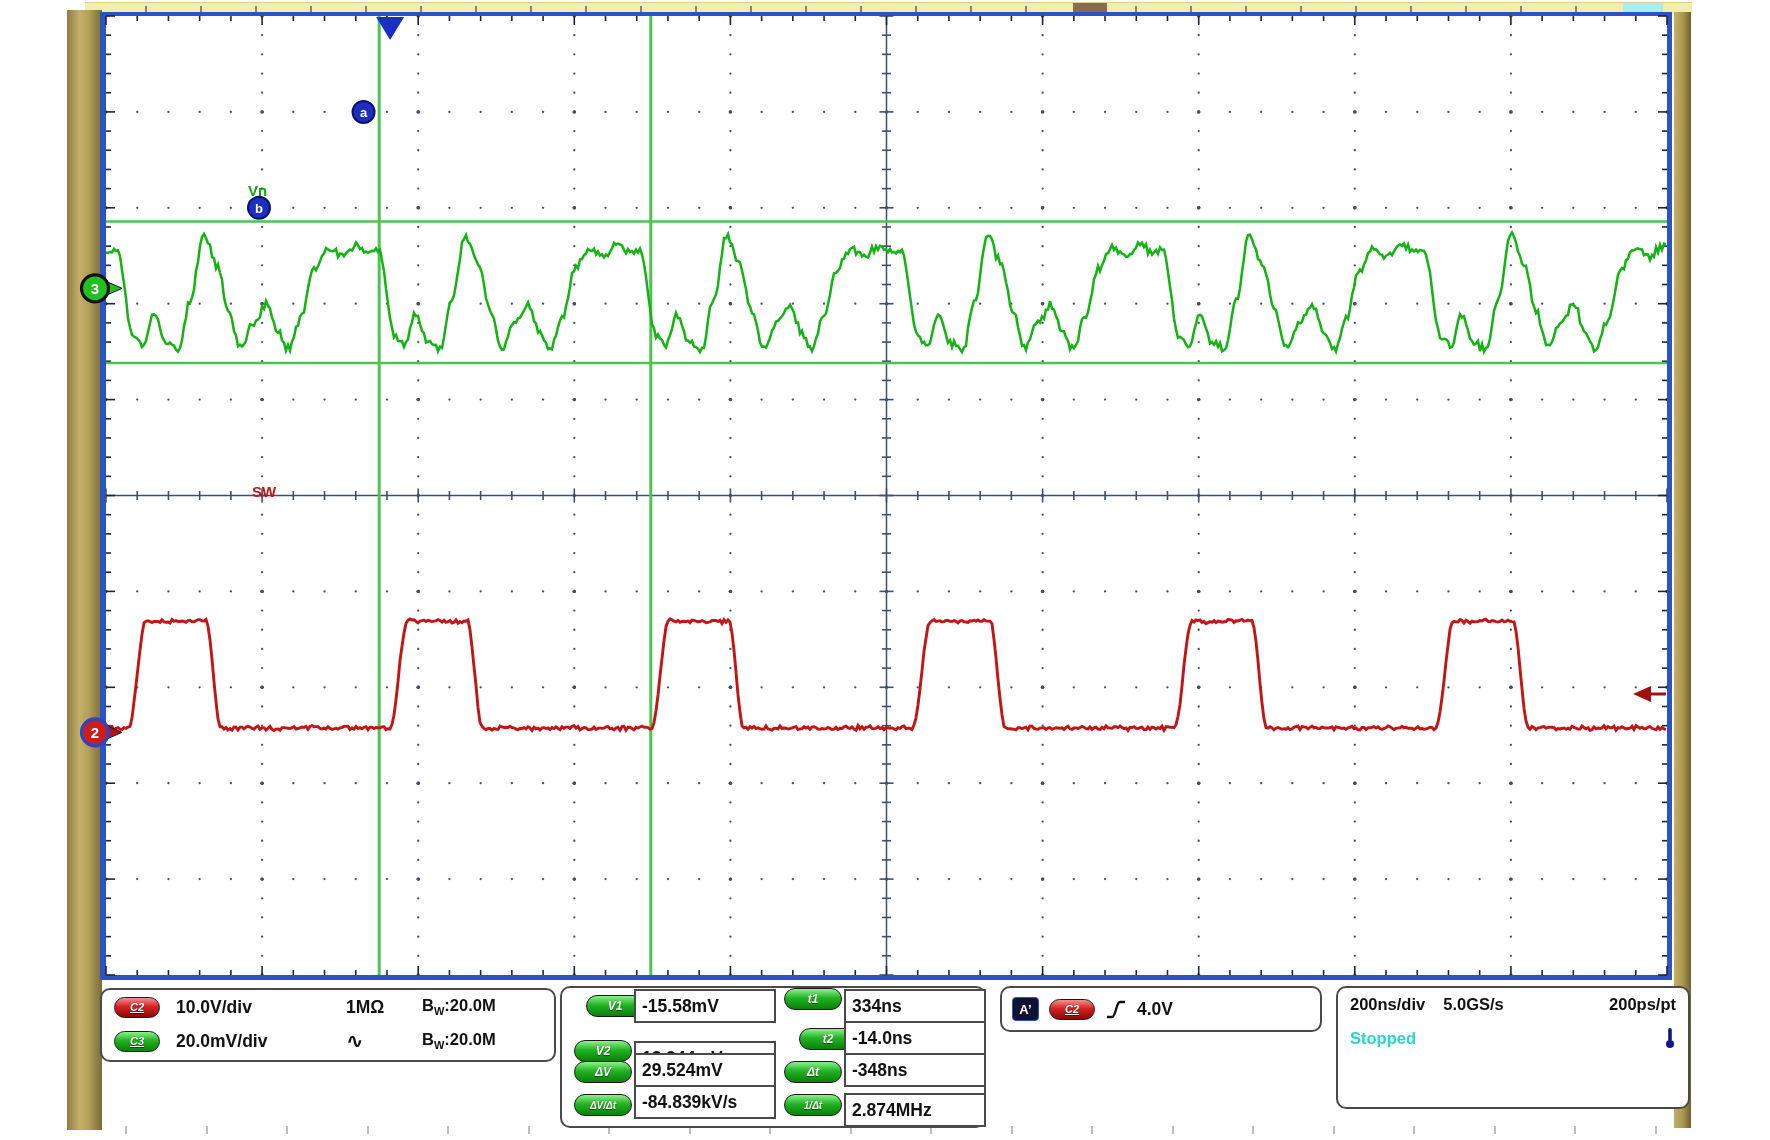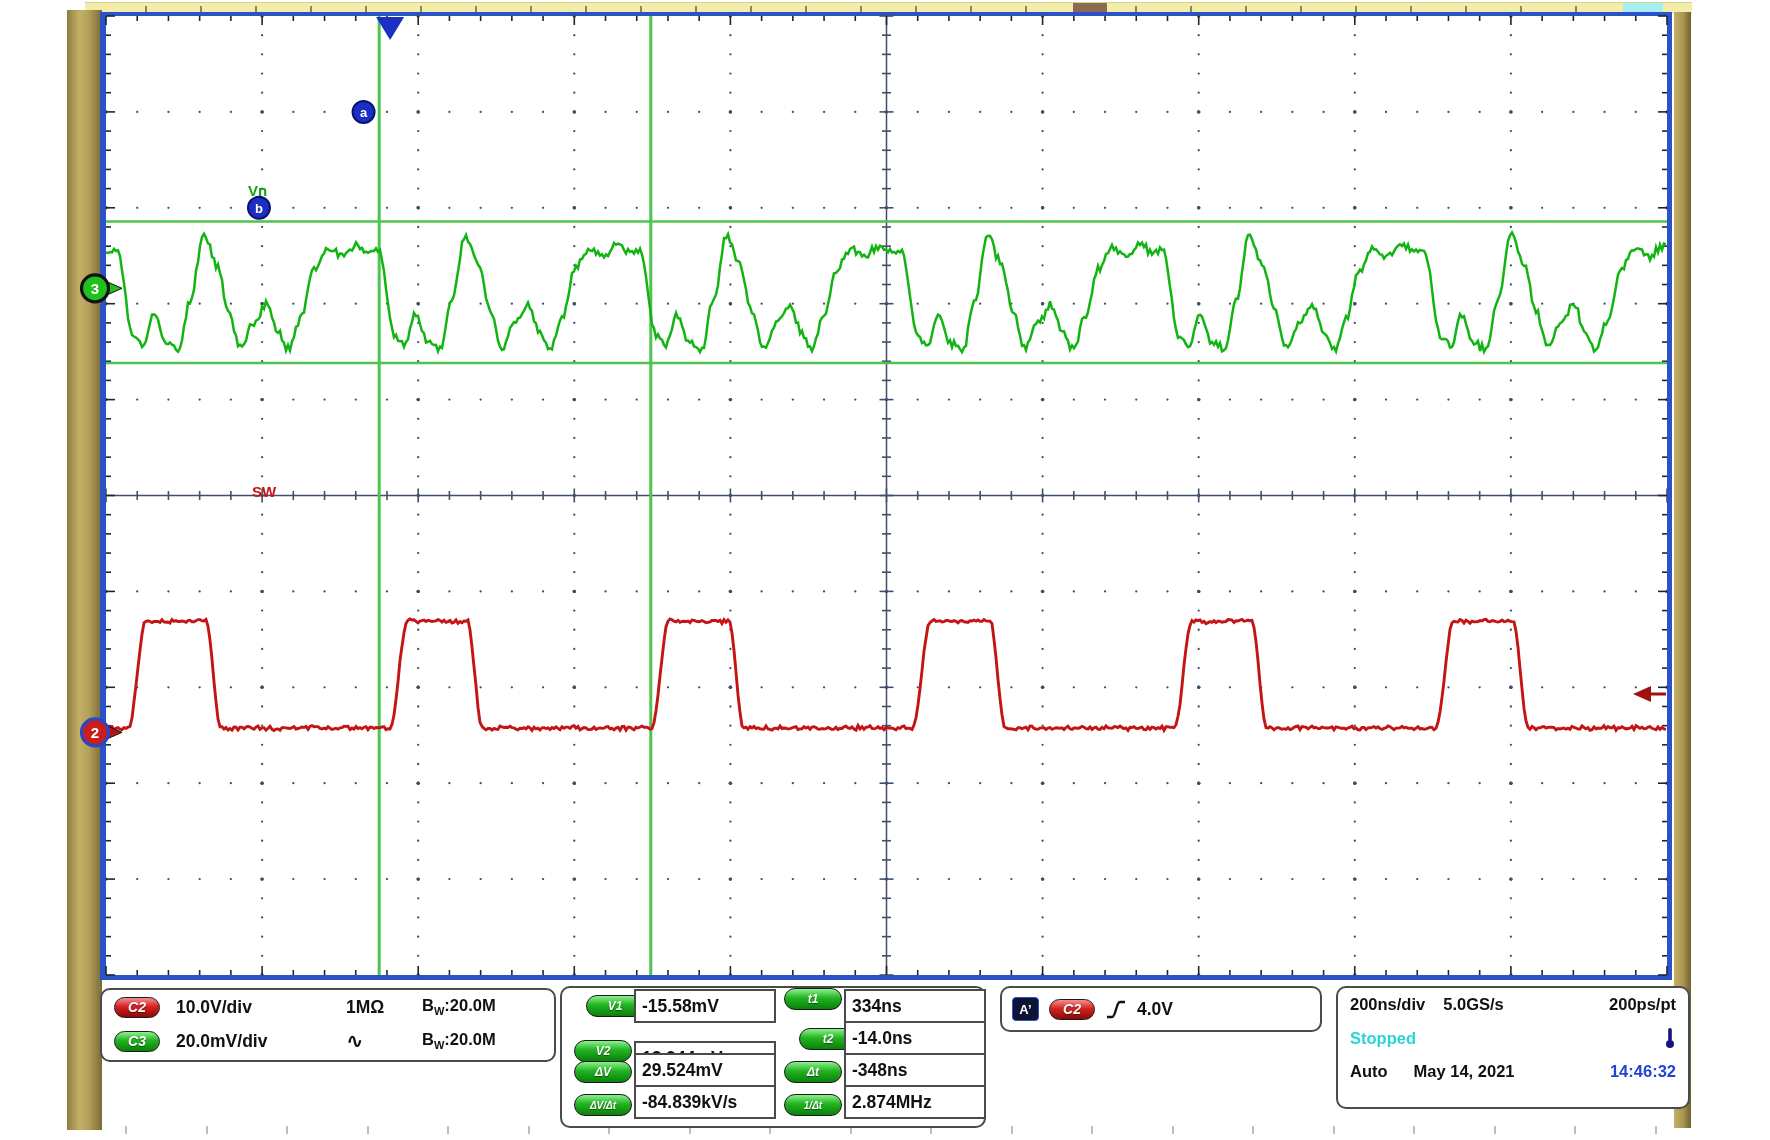--- a/index.html
+++ b/index.html
@@ -21,21 +21,21 @@
   svg.overlay{position:absolute;left:60px;top:0;width:1632px;height:992px;z-index:5;}
   
   .rbox{position:absolute;background:#fff;border:2.5px solid #4a4a4a;border-radius:10px;
         box-sizing:border-box;z-index:6;font-weight:bold;}
   .pill{display:inline-flex;align-items:center;justify-content:center;border-radius:11px;
         border:1.5px solid #1a1a1a;color:#fff;font-weight:bold;font-style:italic;
         text-shadow:0 1px 1px rgba(0,0,0,.5);box-sizing:border-box;}
   .pill.red{background:linear-gradient(#f59090,#d62222 45%,#8c0808);}
   .pill.green{background:linear-gradient(#8df28d,#22b322 45%,#0a800a);}
   .ch-row{display:flex;align-items:center;height:34px;padding:0 12px;}
-  .ch-badge{width:46px;height:21px;font-size:14px;}
+  .ch-badge{width:46px;height:21px;font-size:11px;text-decoration:underline;}
   .ch-scale{margin-left:16px;width:170px;font-size:17.5px;}
   .ch-imp{width:76px;font-size:17.5px;}
   .ch-coup{width:76px;font-size:21px;font-weight:bold;}
   .ch-bw{font-size:16.5px;}
   sub.bw{font-size:11px;font-weight:bold;}
   .m-badge{position:absolute;width:58px;height:22px;font-size:12px;}
   .m-badge.small{font-size:10px;}
   .m-cell{position:absolute;width:142px;height:34px;border:2px solid #4a4a4a;background:#fff;
           font-size:17.5px;line-height:31px;padding-left:6px;box-sizing:border-box;}
   .trig-row{display:flex;align-items:center;height:100%;padding-left:10px;gap:10px;}
@@ -1268,21 +1268,21 @@
     <div class="m-cell" style="left:72px;top:33px;margin-top:20px;">13.944mV</div>
     <div class="m-cell" style="left:72px;top:65px;">29.524mV</div>
     <div class="m-cell" style="left:72px;top:97px;">-84.839kV/s</div>
     <span class="pill green m-badge" style="left:222px;top:0;">t1</span>
     <span class="pill green m-badge" style="left:237px;top:40px;">t2</span>
     <span class="pill green m-badge" style="left:222px;top:73px;">Δt</span>
     <span class="pill green m-badge small" style="left:222px;top:106px;">1/Δt</span>
     <div class="m-cell" style="left:282px;top:1px;">334ns</div>
     <div class="m-cell" style="left:282px;top:33px;">-14.0ns</div>
     <div class="m-cell" style="left:282px;top:65px;">-348ns</div>
-    <div class="m-cell" style="left:282px;top:97px;">2.874MHz</div>
+    <div class="m-cell" style="left:282px;top:105px;">2.874MHz</div>
   </div>
 
   <div class="rbox" style="left:1000px;top:986px;width:322px;height:46px;">
     <div class="trig-row">
       <span class="a-badge">A’</span>
       <span class="pill red ch-badge">C2</span>
       <svg width="22" height="24" viewBox="0 0 22 24">
         <path d="M2,20 h5 c4,0 4,-15 8,-15 h5" fill="none" stroke="#111" stroke-width="2.4"></path>
       </svg>
       <span style="font-size:17.5px;">4.0V</span>
@@ -1297,27 +1297,20 @@
       </span>
       <span>200ps/pt</span>
     </div>
     <div class="st-row">
       <span class="cyan">Stopped</span>
       <svg width="12" height="22" viewBox="0 0 12 22">
         <rect x="4.2" y="1" width="3.6" height="13" rx="1.8" fill="#15157e"></rect>
         <circle cx="6" cy="17" r="4" fill="#15157e"></circle>
       </svg>
     </div>
-    <div class="st-row">
-      <span class="st-left" style="gap:26px;">
-        <span>Auto</span>
-        <span>May 14, 2021</span>
-      </span>
-      <span class="blue">14:46:32</span>
-    </div>
   </div>
 
   <div id="bottom-ticks">
       <div class="bottom-tick" style="left: 125px;"></div>
       <div class="bottom-tick" style="left: 205.5px;"></div>
       <div class="bottom-tick" style="left: 286px;"></div>
       <div class="bottom-tick" style="left: 366.5px;"></div>
       <div class="bottom-tick" style="left: 447px;"></div>
       <div class="bottom-tick" style="left: 527.5px;"></div>
       <div class="bottom-tick" style="left: 608px;"></div>

